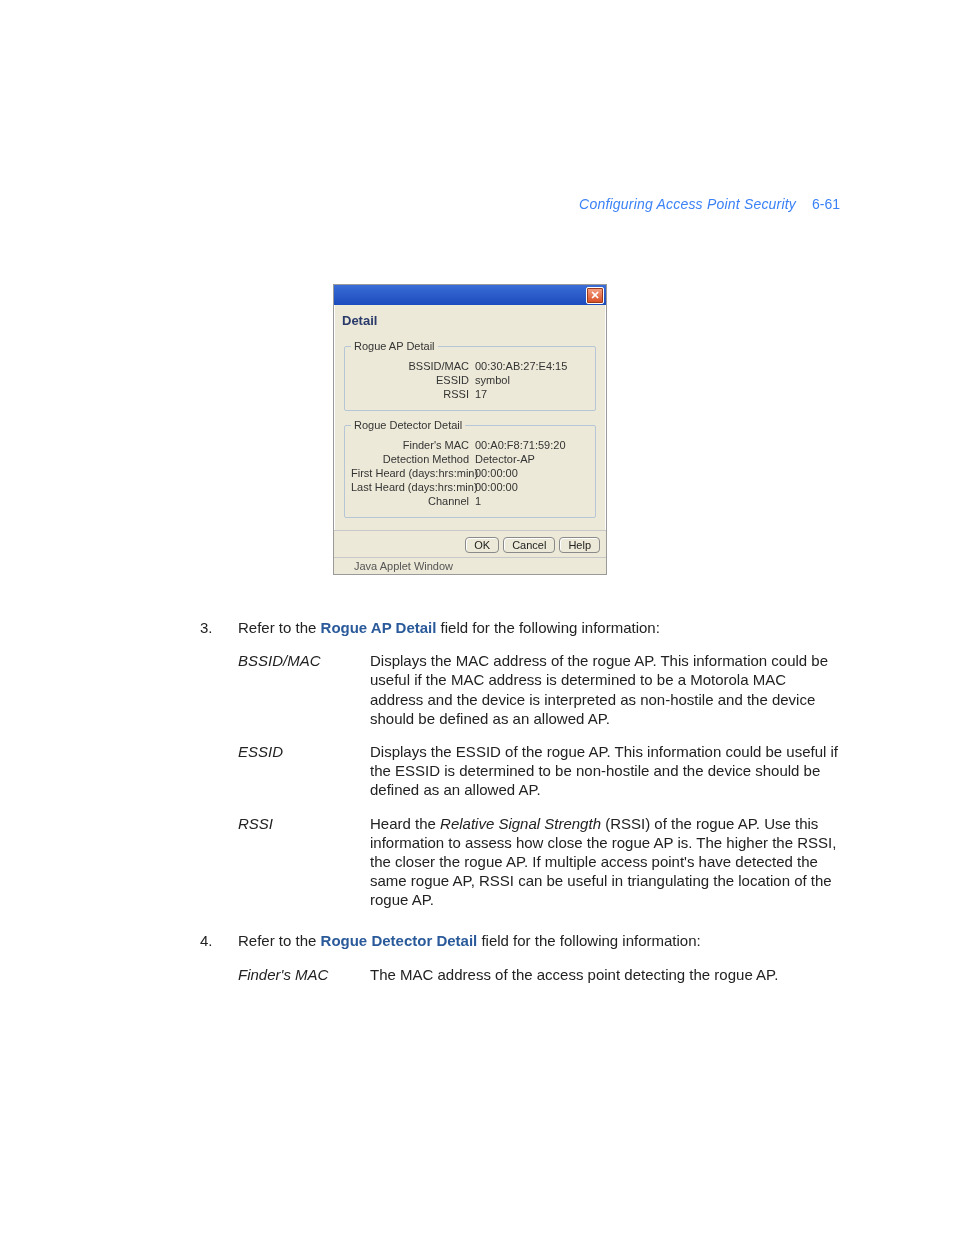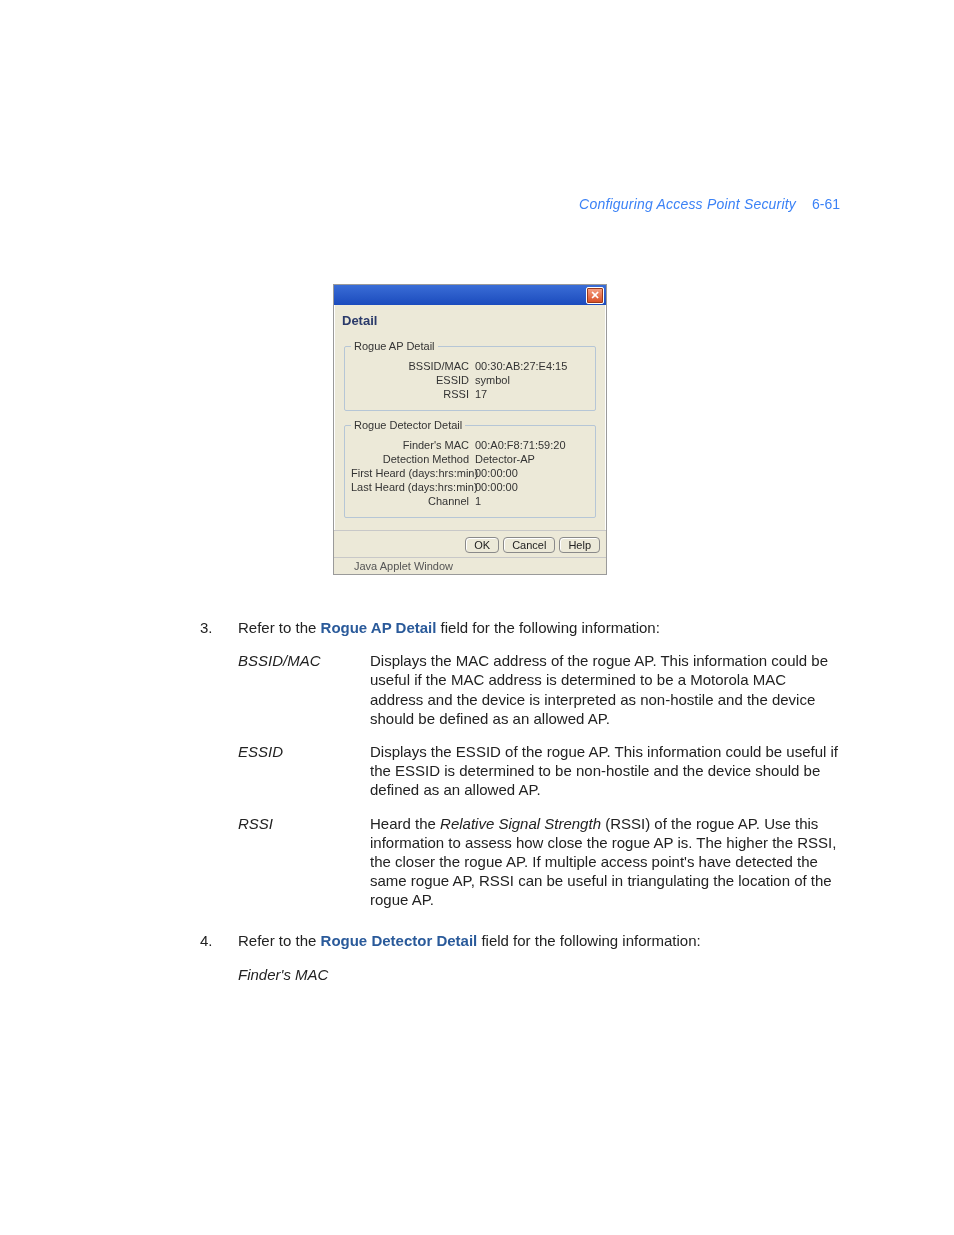--- a/index.html
+++ b/index.html
@@ -269,18 +269,19 @@
     <div class="step">
       <div class="num">4.</div>
       <div class="txt">
         <span>Refer to the </span><span class="bluebold">Rogue Detector Detail</span><span> field for the following information:</span>
       </div>
     </div>
 
     <div class="deftable">
       <div class="defrow">
         <div class="term">Finder's MAC</div>
+        <div class="desc">The MAC address of the access point detecting the rogue AP.</div>
       </div>
     </div>
 
   </div>
 
 </div>
 
 </body></html>

